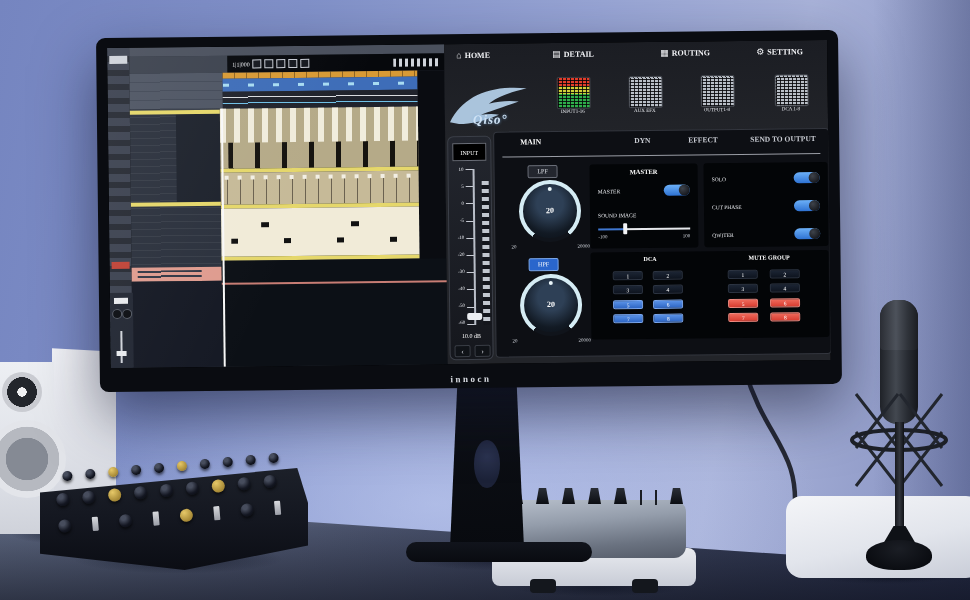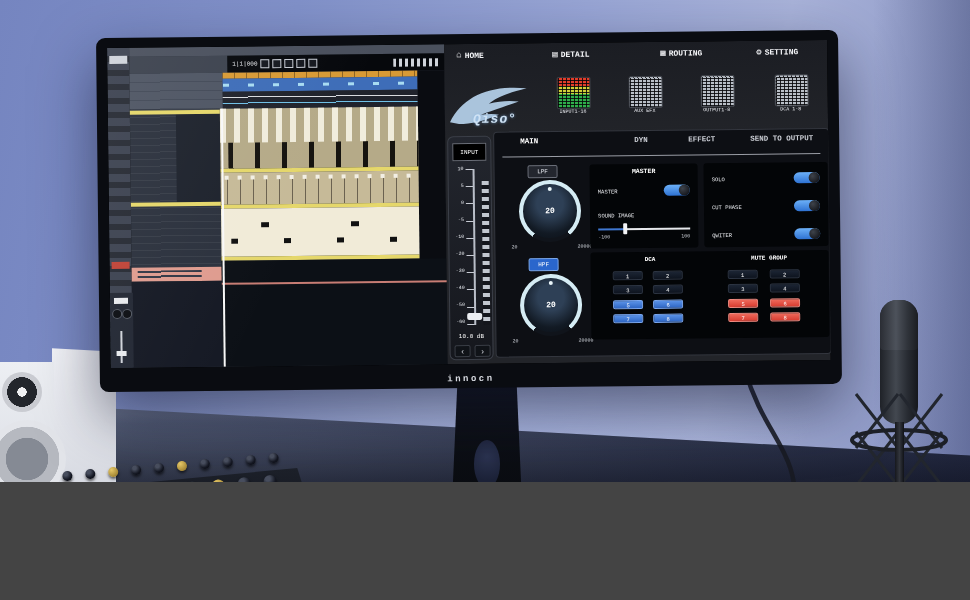--- a/index.html
+++ b/index.html
@@ -1,17 +1,17 @@
 <!DOCTYPE html>
 <html><head>
 <meta charset="utf-8">
 <style>
   html,body{margin:0;padding:0;background:#444;}
-  .scene{position:relative;width:970px;height:482px;overflow:hidden;
-    font-family:Liberation Mono, monospace;user-select:none;}
+  .scene{position:relative;width:970px;height:600px;overflow:hidden;
+    font-family:Liberation Serif, serif;user-select:none;}
   .abs{position:absolute;}
 
   
   .wall{position:absolute;inset:0;background:
     radial-gradient(55% 38% at 45% 84%, rgba(198,210,246,.55), rgba(198,210,246,0) 72%),
     linear-gradient(90deg, rgba(30,40,80,0) 90%, rgba(38,48,90,.35) 100%),
     linear-gradient(102deg,#7585c0 0%,#8191c9 28%,#98a5d5 55%,#a9b3da 74%,#8590c0 100%);}
   .desk{position:absolute;inset:0;clip-path:polygon(0 83.5%,100% 94.5%,100% 100%,0 100%);
     background:linear-gradient(97deg,#626d86 0%,#525b75 35%,#3b435d 70%,#2b324e 100%);}
   .desk::after{content:"";position:absolute;inset:0;background:

